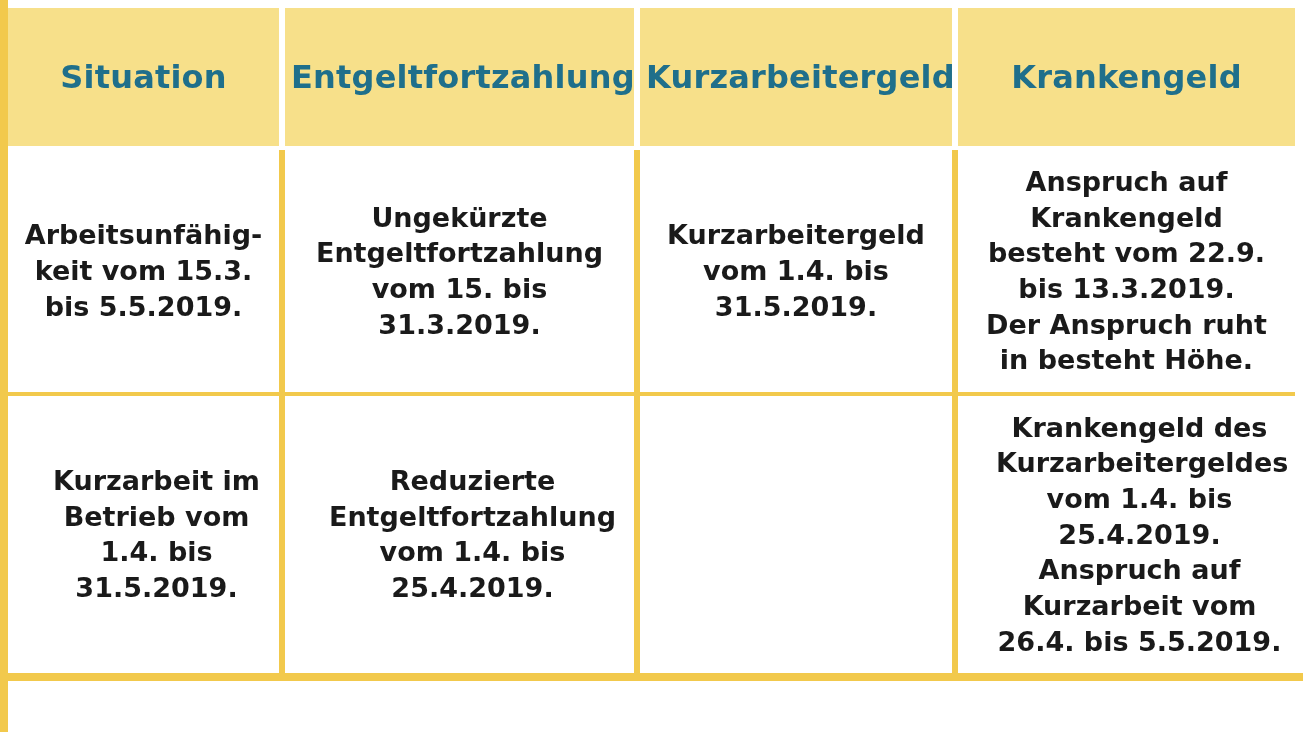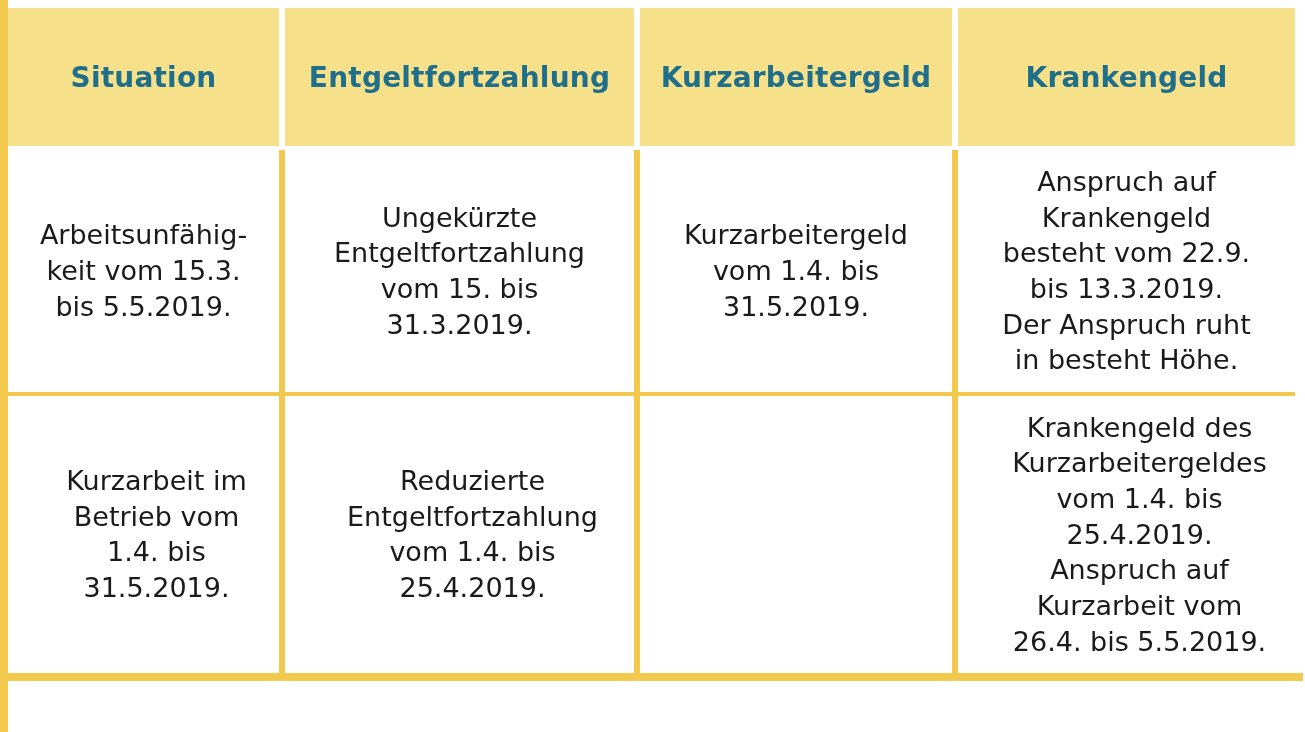--- a/index.html
+++ b/index.html
@@ -26,21 +26,21 @@
     table-layout: fixed;
   }
   table.info-table col.c1 { width: 277px; }
   table.info-table col.c2 { width: 355px; }
   table.info-table col.c3 { width: 318px; }
   table.info-table col.c4 { width: 337px; }
 
   th.head-cell {
     background: #f7e08a;
     color: #1f6f8b;
-    font-size: 28px;
+    font-size: 32px;
     font-weight: bold;
     text-align: center;
     vertical-align: middle;
     height: 130px;
     padding: 4px 6px;
     border-right: 6px solid #ffffff;
     border-bottom: 4px solid #ffffff;
     letter-spacing: 0.2px;
   }
   th.head-cell.last { border-right: none; }
@@ -52,21 +52,21 @@
     line-height: 1.32;
     text-align: center;
     vertical-align: middle;
     padding: 14px 12px;
     border-right: 6px solid #f2c94c;
     border-bottom: 4px solid #f2c94c;
   }
   td.body-cell.last { border-right: none; }
   tr.row-last td.body-cell { border-bottom: none; padding-left: 38px; }
 
-  .cell-line { display: block; }
+  .cell-line { display: block; font-weight: bold; }
   .frame {
     position: relative;
   }
   .frame::before {
     content: "";
     position: absolute;
     left: -8px;
     top: -8px;
     width: 8px;
     height: 732px;

